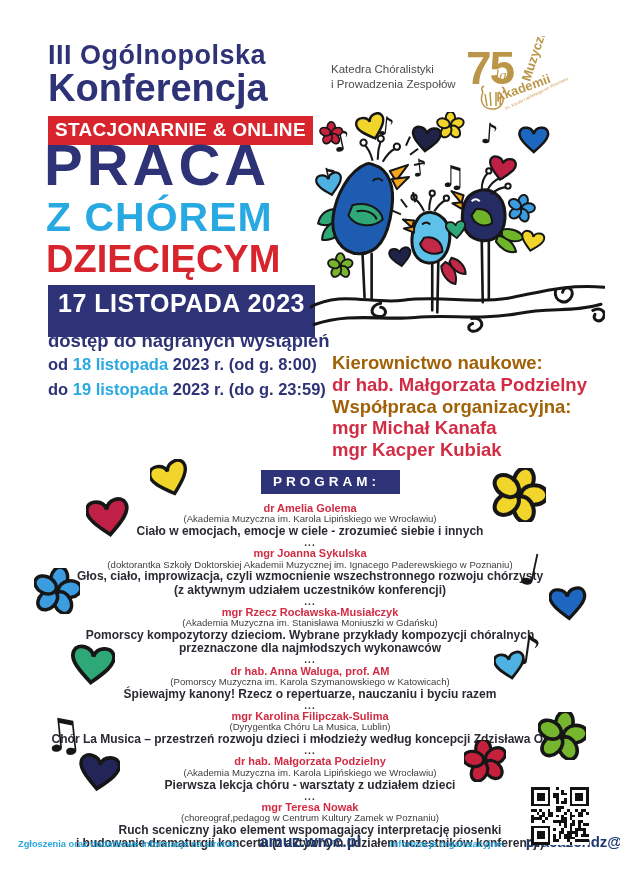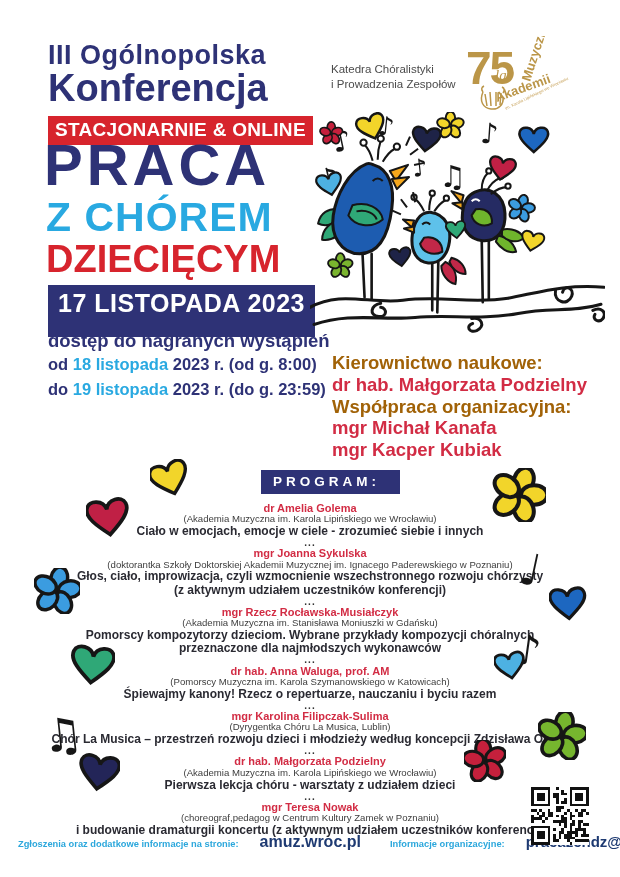--- a/index.html
+++ b/index.html
@@ -249,20 +249,21 @@
     <div>
       <div class="entry-name">dr hab. Małgorzata Podzielny</div>
       <div class="entry-affil">(Akademia Muzyczna im. Karola Lipińskiego we Wrocławiu)</div>
       <div class="entry-topic">Pierwsza lekcja chóru - warsztaty z udziałem dzieci</div>
       <div class="entry-topic"></div>
     </div>
     <div class="entry-sep">...</div>
     <div>
       <div class="entry-name">mgr Teresa Nowak</div>
       <div class="entry-affil">(choreograf,pedagog w Centrum Kultury Zamek w Poznaniu)</div>
+      <div class="entry-topic">Ruch sceniczny jako element wspomagający interpretację piosenki</div>
       <div class="entry-topic">i budowanie dramaturgii koncertu (z aktywnym udziałem uczestników konferencji)</div>
     </div>
   </div>
 
   <div class="abs footer">
     <span class="footer-label">Zgłoszenia oraz dodatkowe informacje na stronie:</span>
     <span class="footer-site">amuz.wroc.pl</span>
     <span class="footer-label second">Informacje organizacyjne:</span>
     <span class="footer-mail">pracazchdz@amkl.edu.pl</span>
   </div>

